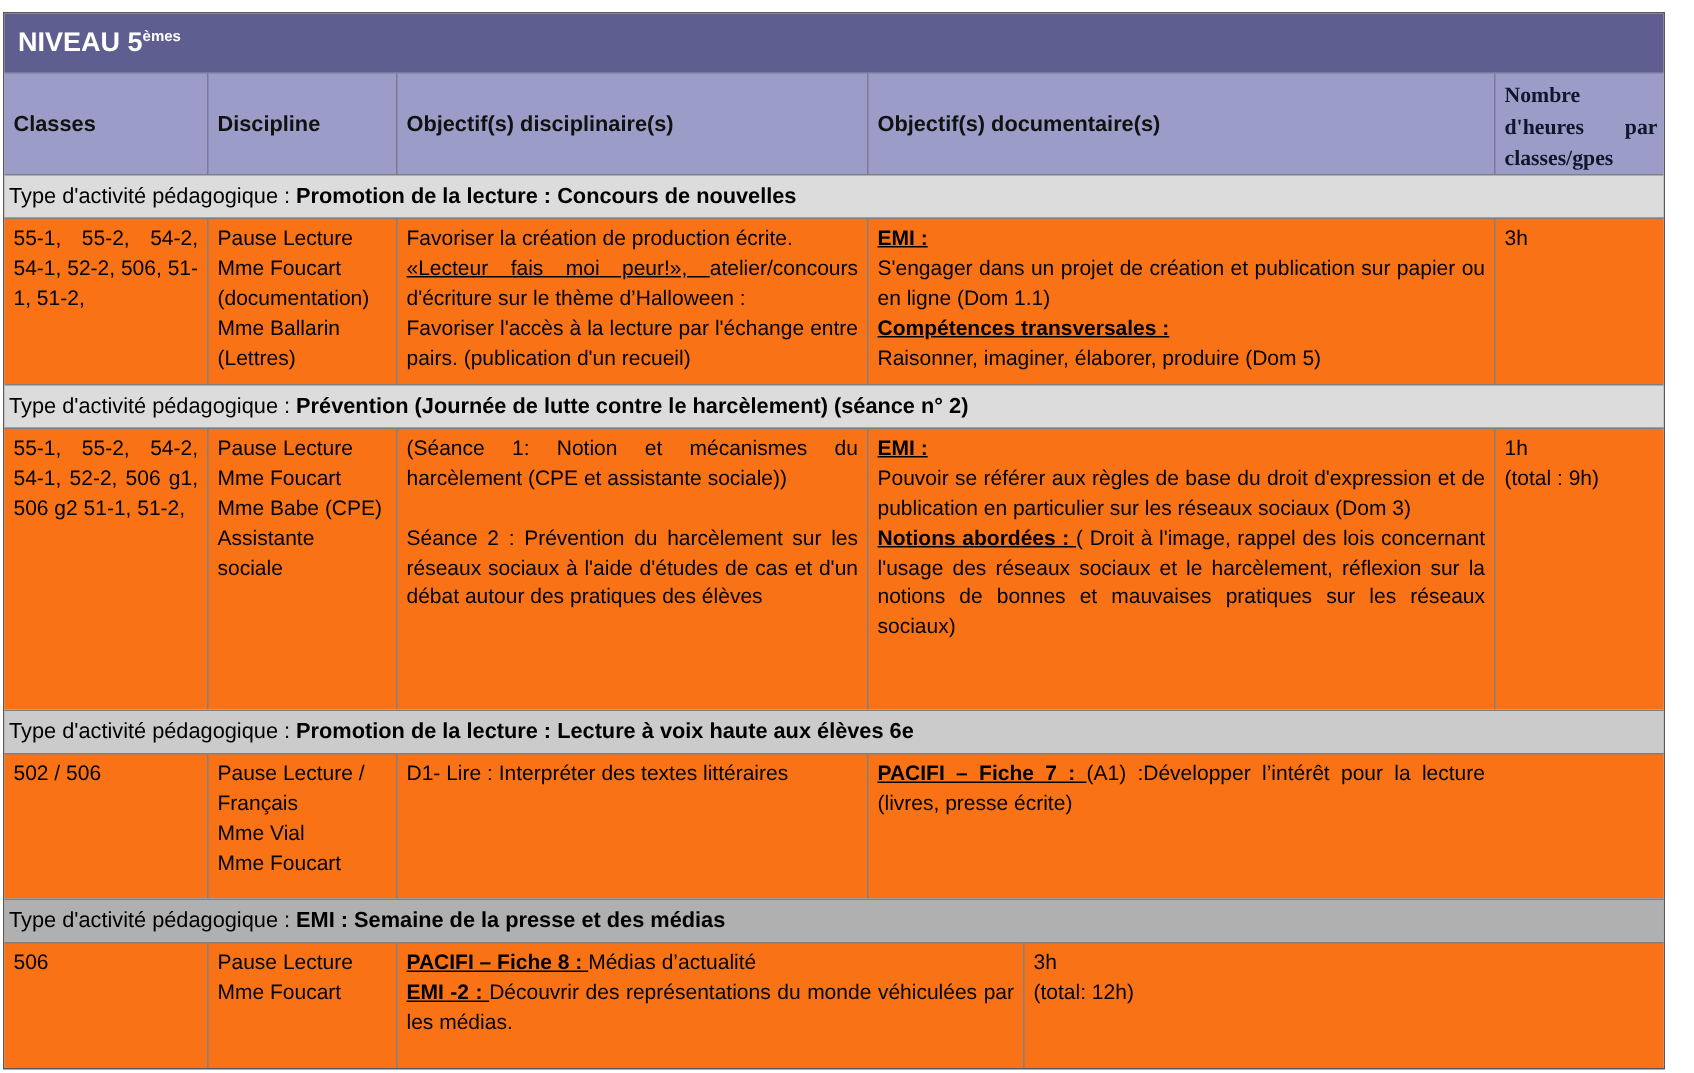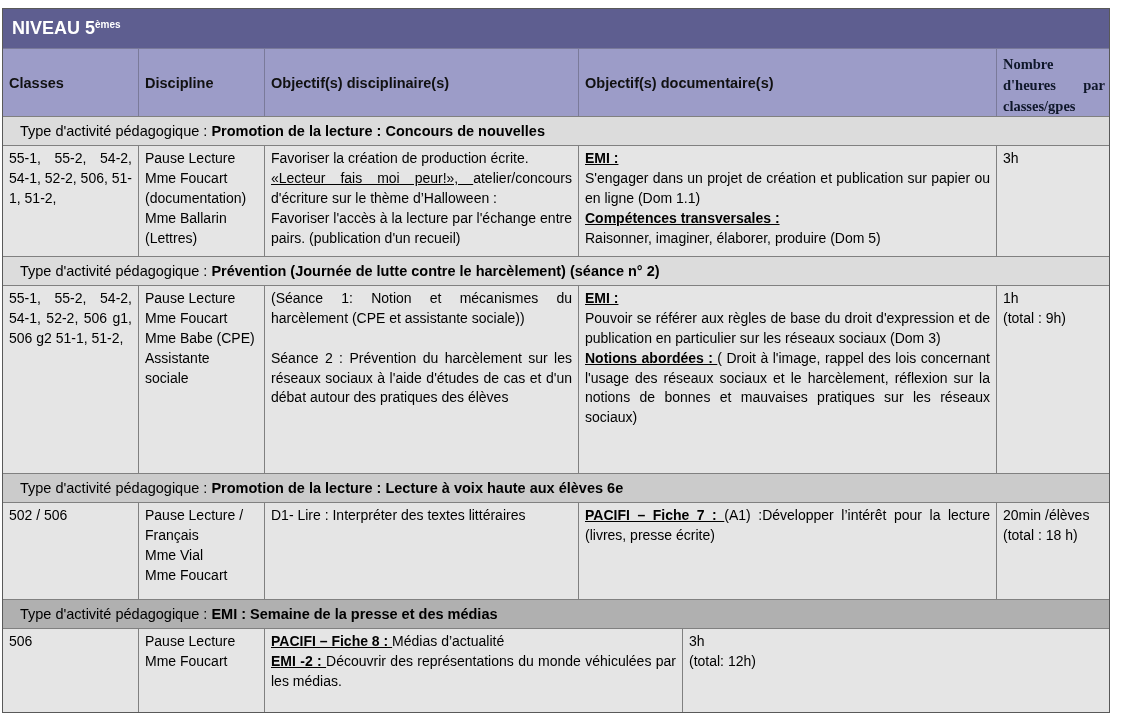--- a/index.html
+++ b/index.html
@@ -36,26 +36,26 @@
   .hcell:first-child { border-left: none; }
   .hcell.serif {
     font-family: Liberation Serif, serif;
     display: block; text-align: justify;
     padding-top: 5px; line-height: 1.45;
     color: #0f172a;
   }
   .band {
     height: 29px;
     display: flex; align-items: center;
-    padding-left: 17px;
+    padding-left: 3px;
     font-size: 14.5px;
     border-top: 1px solid #808080;
     white-space: pre-wrap;
   }
-  .trow { display: flex; border-top: 1px solid #808080; overflow: hidden; background: #e5e5e5; }
+  .trow { display: flex; border-top: 1px solid #808080; overflow: hidden; background: #f97316; }
   .cell {
     flex: 0 0 auto;
     padding: 3px 6px;
     font-size: 14px; line-height: 1.42;
     border-left: 1px solid #808080;
     overflow: hidden;
   }
   .cell:first-child { border-left: none; }
   .c0 { width: 135px; } .c1 { width: 126px; } .c2 { width: 314px; } .c3 { width: 418px; } .c4 { width: 115px; }
   .just p { text-align: justify; }
@@ -150,24 +150,20 @@
           <p><span>Français</span></p>
           <p><span>Mme Vial</span></p>
           <p><span>Mme Foucart</span></p>
         </div>
         <div class="cell c2 just">
           <p><span>D1- Lire : Interpréter des textes littéraires</span></p>
         </div>
         <div class="cell c3 just">
           <p><span class="b u">PACIFI – Fiche 7 : </span><span>(A1) :Développer l’intérêt pour la lecture (livres, presse écrite)</span></p>
         </div>
-        <div class="cell c4">
-          <p><span>20min /élèves</span></p>
-          <p><span>(total : 18 h)</span></p>
-        </div>
       </div>
       <div class="band" style="background: rgb(176, 176, 176);"><span>Type d'activité pédagogique : </span><span class="b">EMI : Semaine de la presse et des médias</span></div>
       <div class="trow" style="height: 84px;">
         <div class="cell c0 just">
           <p><span>506</span></p>
         </div>
         <div class="cell c1">
           <p><span>Pause Lecture</span></p>
           <p><span>Mme Foucart</span></p>
         </div>

